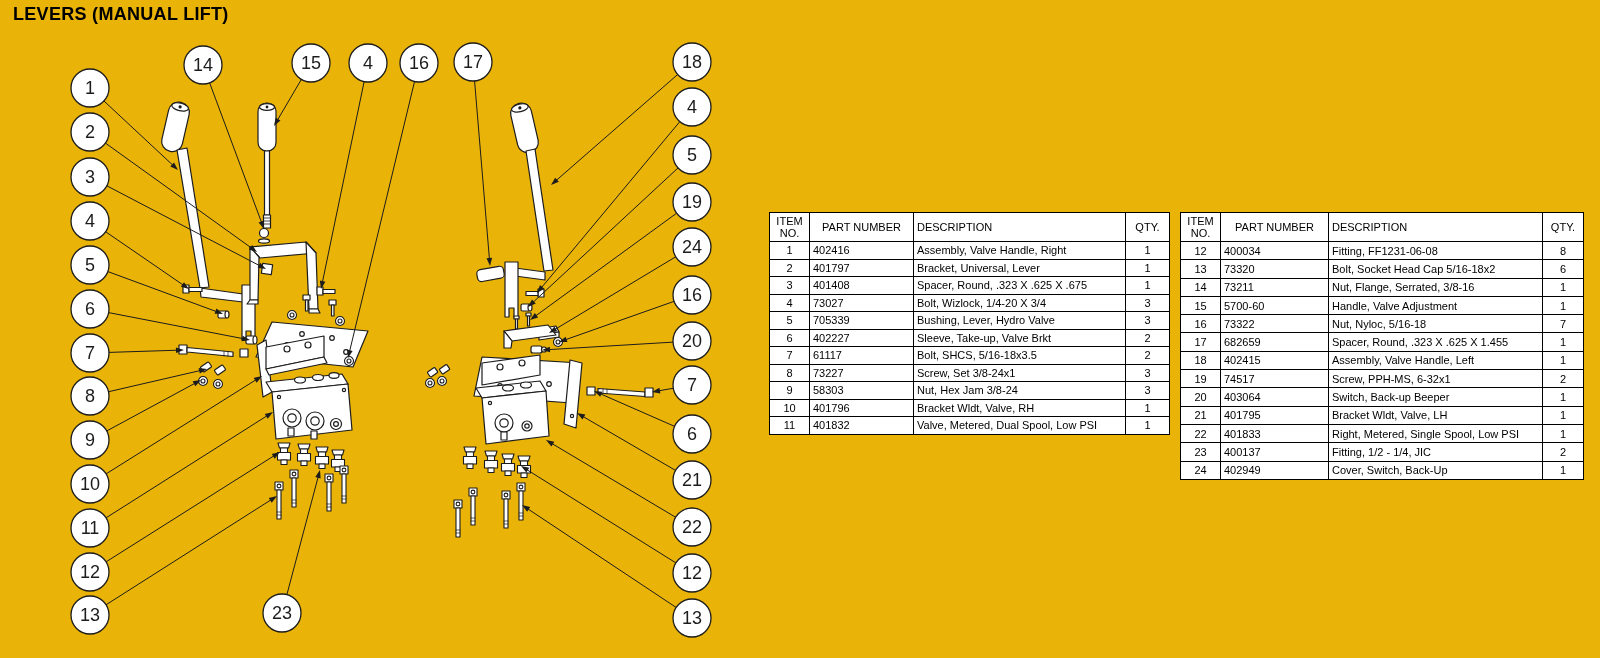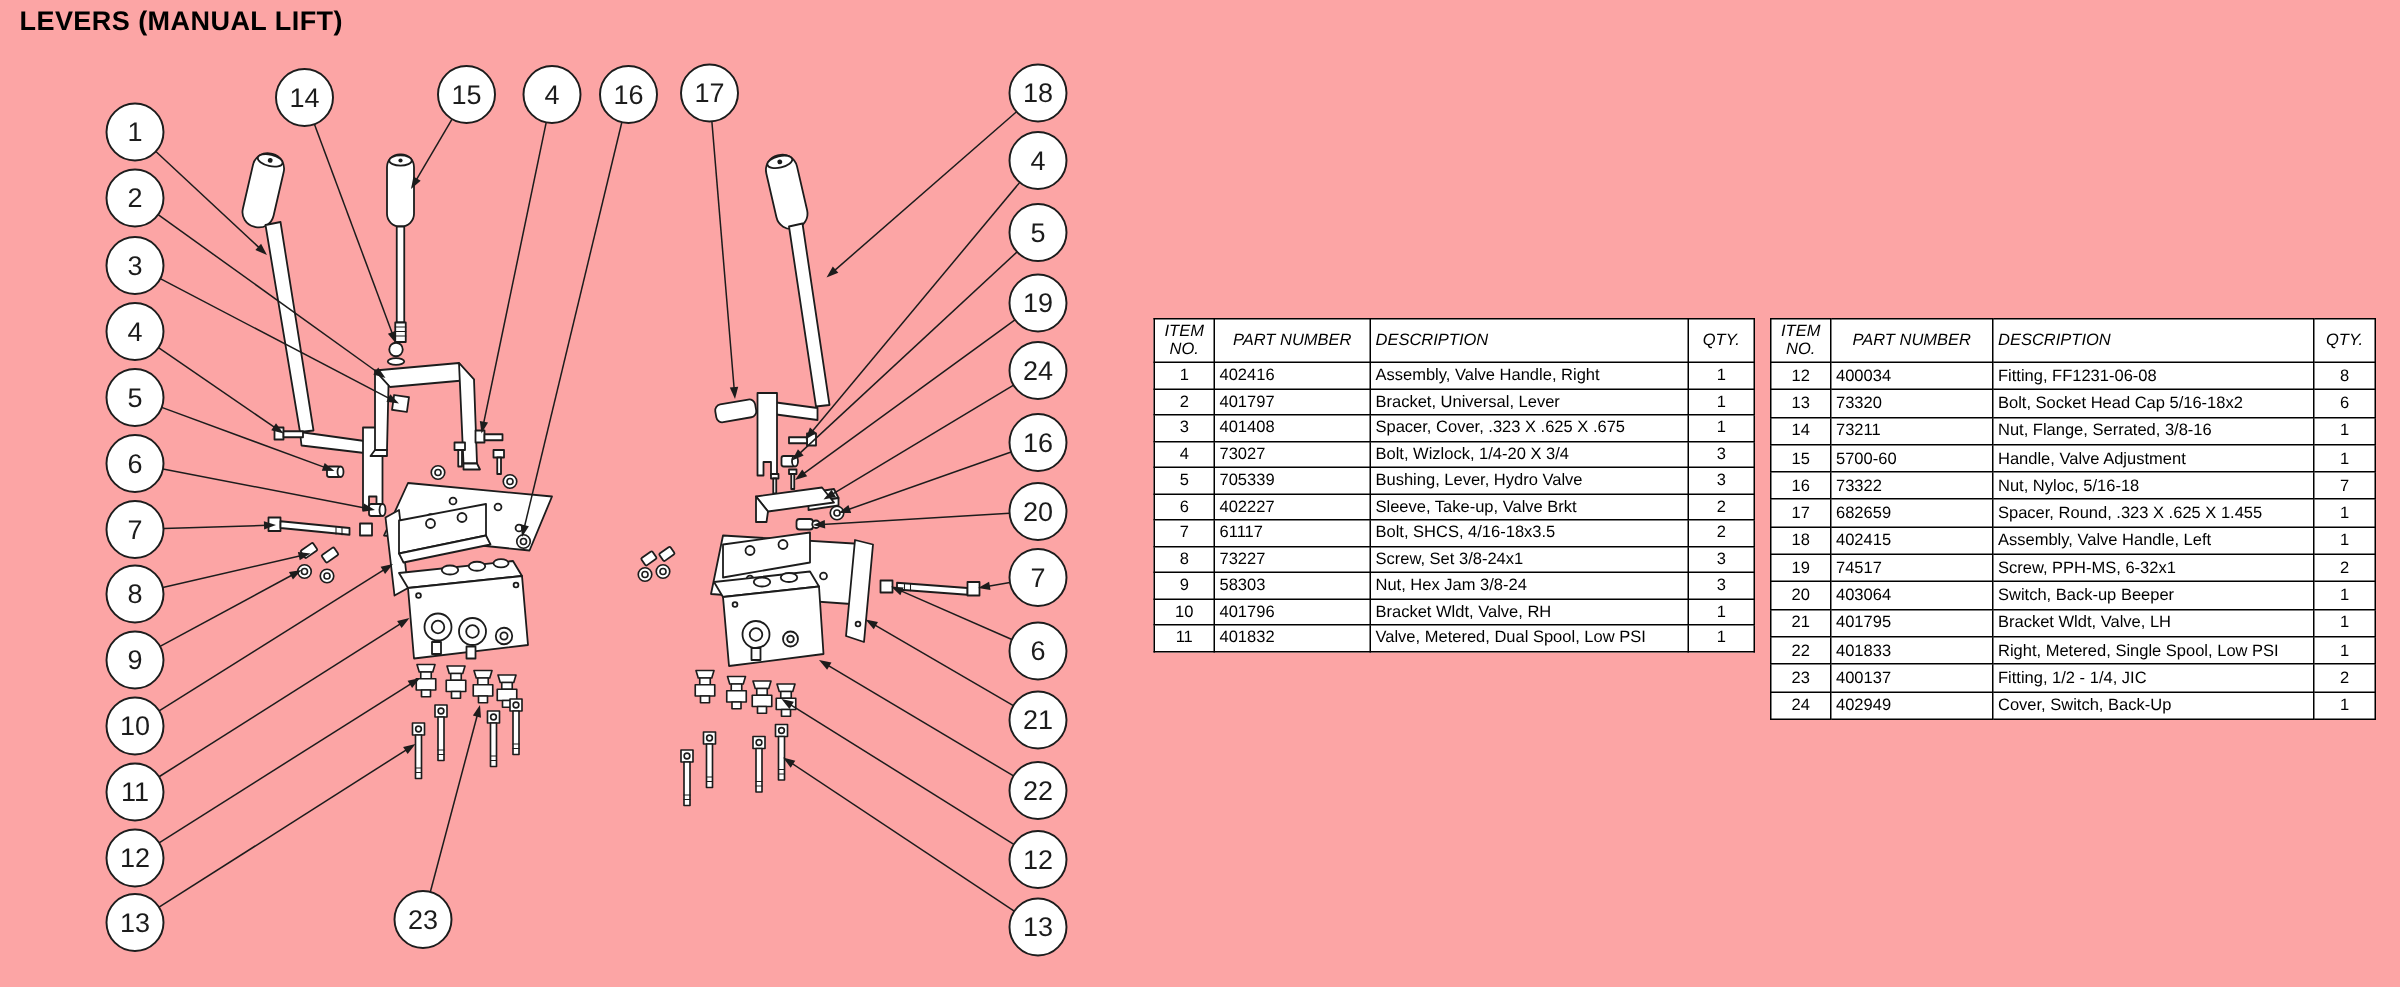--- a/index.html
+++ b/index.html
@@ -1,24 +1,24 @@
 <!DOCTYPE html>
 <html><head>
 <meta charset="utf-8">
 <style>
   html,body{margin:0;padding:0;background:#fff;}
-  .page{position:relative;width:1600px;height:658px;background:#fca5a5;overflow:hidden;
+  .page{position:relative;width:1600px;height:658px;background:#eab308;overflow:hidden;
         font-family:"Liberation Sans",sans-serif;color:#000;}
   .page-title{position:absolute;left:13px;top:4px;margin:0;font-size:18px;font-weight:bold;
               letter-spacing:.3px;color:#000;}
   #diagram-svg{position:absolute;left:0;top:0;}
   .parts-table{position:absolute;border-collapse:collapse;table-layout:fixed;background:#fff;}
   .parts-table th,.parts-table td{border:1px solid #000;font-size:11px;color:#000;
               padding:1px 3px;overflow:hidden;}
-  .parts-table th{height:26px;font-weight:normal;text-align:center;white-space:normal;line-height:12px;font-style:italic;}
+  .parts-table th{height:26px;font-weight:normal;text-align:center;white-space:normal;line-height:12px;}
   .parts-table td{white-space:nowrap;line-height:12px;}
   .t1{left:769px;top:212px;}
   .t2{left:1180px;top:212px;}
   .t1 td{height:14.5px;}
   .t2 td{height:15.3px;}
   .parts-table td.c0,.parts-table td.c3{text-align:center;}
   .parts-table td.c2,.parts-table th.c2{text-align:left;margin-left:24px;}
 </style>
 </head>
 <body>
@@ -504,21 +504,21 @@
         </tr>
         <tr>
           <td class="c0">2</td>
           <td class="c1">401797</td>
           <td class="c2">Bracket, Universal, Lever</td>
           <td class="c3">1</td>
         </tr>
         <tr>
           <td class="c0">3</td>
           <td class="c1">401408</td>
-          <td class="c2">Spacer, Cover, .323 X .625 X .675</td>
+          <td class="c2">Spacer, Round, .323 X .625 X .675</td>
           <td class="c3">1</td>
         </tr>
         <tr>
           <td class="c0">4</td>
           <td class="c1">73027</td>
           <td class="c2">Bolt, Wizlock, 1/4-20 X 3/4</td>
           <td class="c3">3</td>
         </tr>
         <tr>
           <td class="c0">5</td>
@@ -528,21 +528,21 @@
         </tr>
         <tr>
           <td class="c0">6</td>
           <td class="c1">402227</td>
           <td class="c2">Sleeve, Take-up, Valve Brkt</td>
           <td class="c3">2</td>
         </tr>
         <tr>
           <td class="c0">7</td>
           <td class="c1">61117</td>
-          <td class="c2">Bolt, SHCS, 4/16-18x3.5</td>
+          <td class="c2">Bolt, SHCS, 5/16-18x3.5</td>
           <td class="c3">2</td>
         </tr>
         <tr>
           <td class="c0">8</td>
           <td class="c1">73227</td>
           <td class="c2">Screw, Set 3/8-24x1</td>
           <td class="c3">3</td>
         </tr>
         <tr>
           <td class="c0">9</td>

